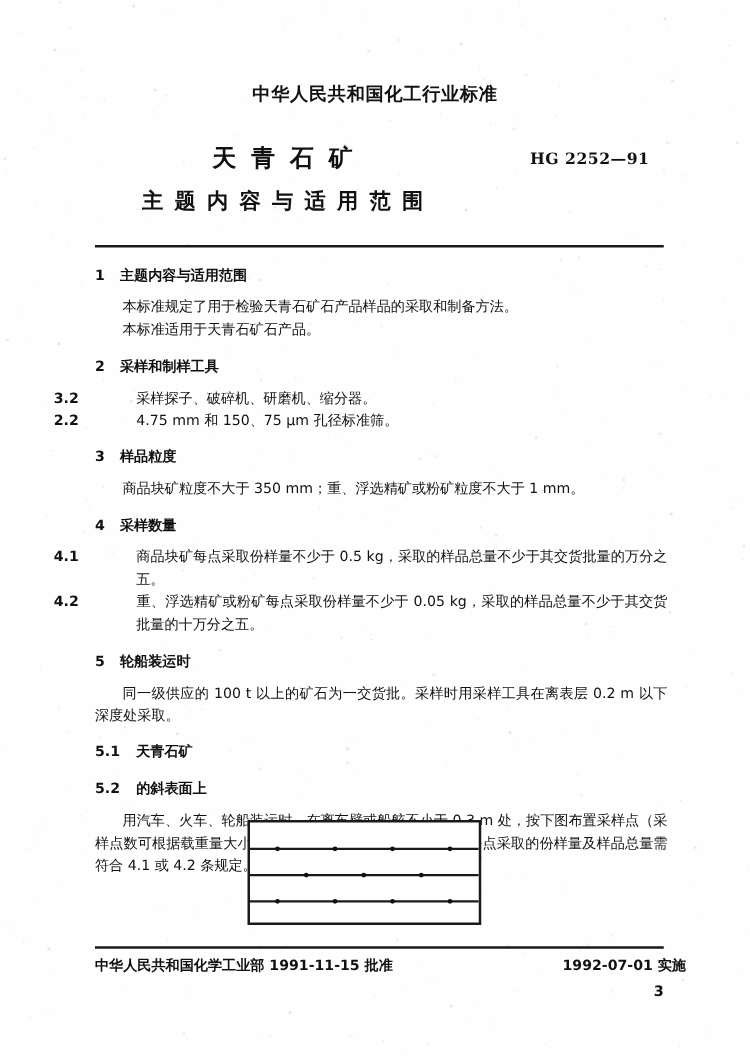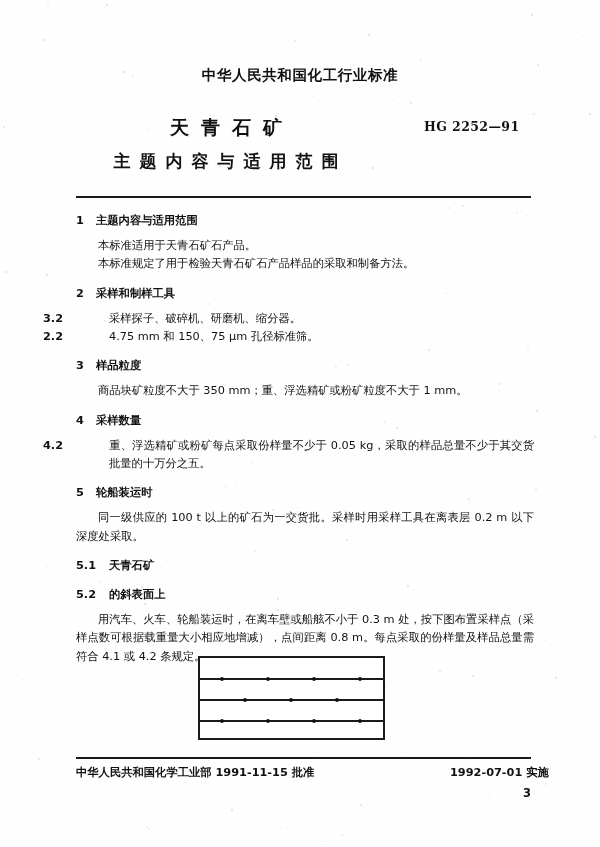--- a/index.html
+++ b/index.html
@@ -609,41 +609,44 @@
 
   <div class="std-no">HG 2252—91</div>
 
   <div class="rule-top"></div>
 
   <div id="body">
 
     <div class="sec-head">
       <span class="num">1</span><span>主题内容与适用范围</span>
     </div>
+    <p class="para">本标准规定了用于检验天青石矿石产品样品的采取和制备方法。</p>
     <p class="para">本标准适用于天青石矿石产品。</p>
-    <p class="para">本标准规定了用于检验天青石矿石产品样品的采取和制备方法。</p>
 
     <div class="sec-head">
       <span class="num">2</span><span>采样和制样工具</span>
     </div>
     <p class="sub">
       <span class="num">3.2</span><span>采样探子、破碎机、研磨机、缩分器。</span>
     </p>
     <p class="sub">
       <span class="num">2.2</span><span>4.75 mm 和 150、75 μm 孔径标准筛。</span>
     </p>
 
     <div class="sec-head">
       <span class="num">3</span><span>样品粒度</span>
     </div>
     <p class="para">商品块矿粒度不大于 350 mm；重、浮选精矿或粉矿粒度不大于 1 mm。</p>
 
     <div class="sec-head">
       <span class="num">4</span><span>采样数量</span>
     </div>
+    <p class="sub">
+      <span class="num">4.1</span><span>商品块矿每点采取份样量不少于 0.5 kg，采取的样品总量不少于其交货批量的万分之五。</span>
+    </p>
     <p class="sub">
       <span class="num">4.2</span><span>重、浮选精矿或粉矿每点采取份样量不少于 0.05 kg，采取的样品总量不少于其交货批量的十万分之五。</span>
     </p>
 
     <div class="sec-head">
       <span class="num">5</span><span>轮船装运时</span>
     </div>
     <p class="para">同一级供应的 100 t 以上的矿石为一交货批。采样时用采样工具在离表层 0.2 m 以下深度处采取。</p>
 
     <div class="sec-head">

